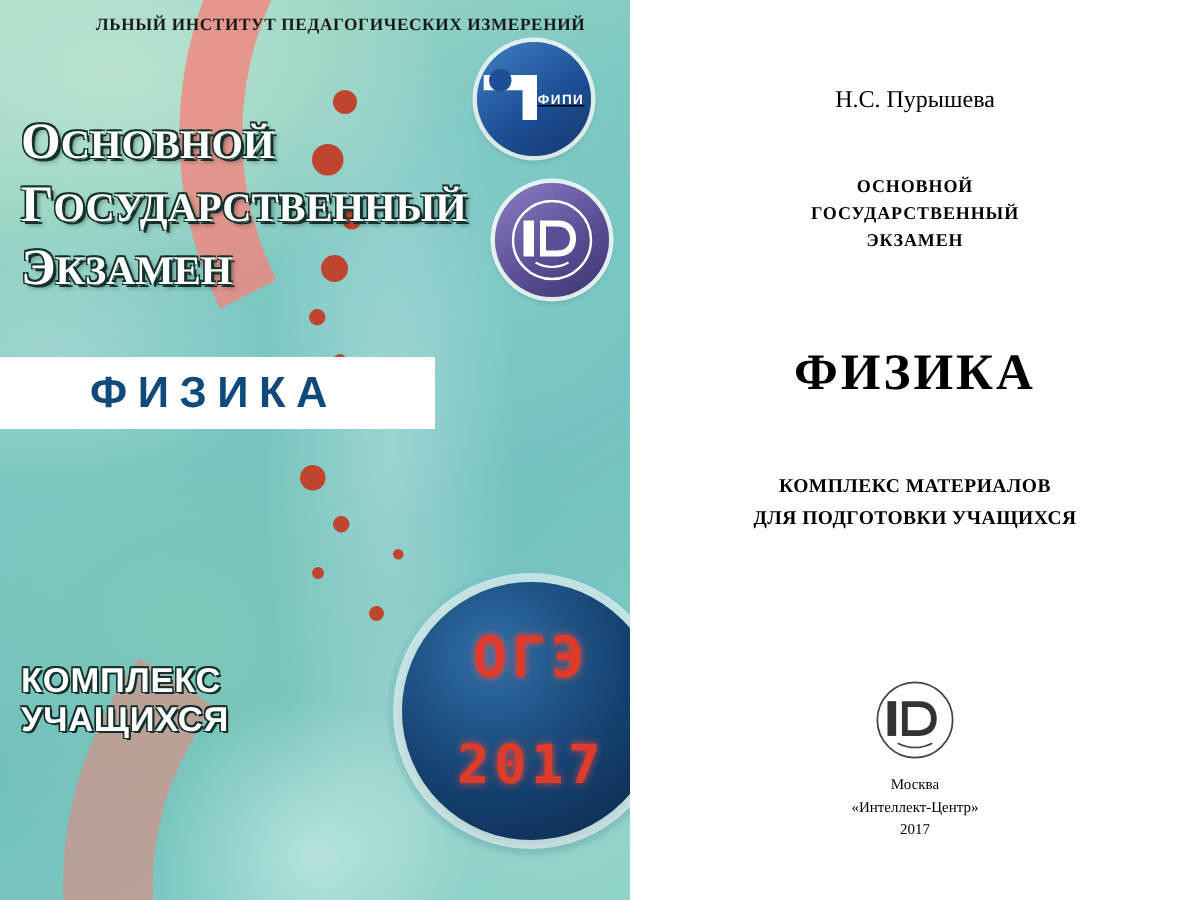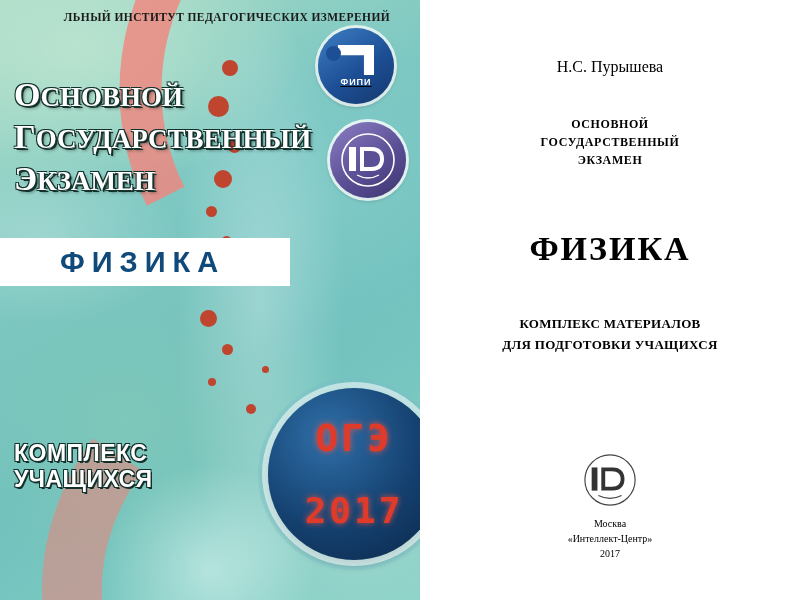--- a/index.html
+++ b/index.html
@@ -193,21 +193,21 @@
   .fipi-badge {
     position: absolute;
     left: 318px;
     top: 28px;
     width: 76px;
     height: 76px;
     border-radius: 50%;
     background: linear-gradient(145deg, #3f7fc4 0%, #1d4f96 55%, #15386d 100%);
     box-shadow: 0 0 0 3px rgba(255,255,255,0.75), 0 2px 5px rgba(0,0,0,0.35);
     display: flex;
-    flex-direction: column;
+    flex-direction: row;
     align-items: center;
     justify-content: center;
     text-decoration: underline;
   }
   .fipi-mark {
     width: 36px; height: 30px;
     background: #ffffff;
     position: relative;
     clip-path: polygon(0 0, 100% 0, 100% 100%, 72% 100%, 72% 34%, 0 34%);
     margin-bottom: 2px;

